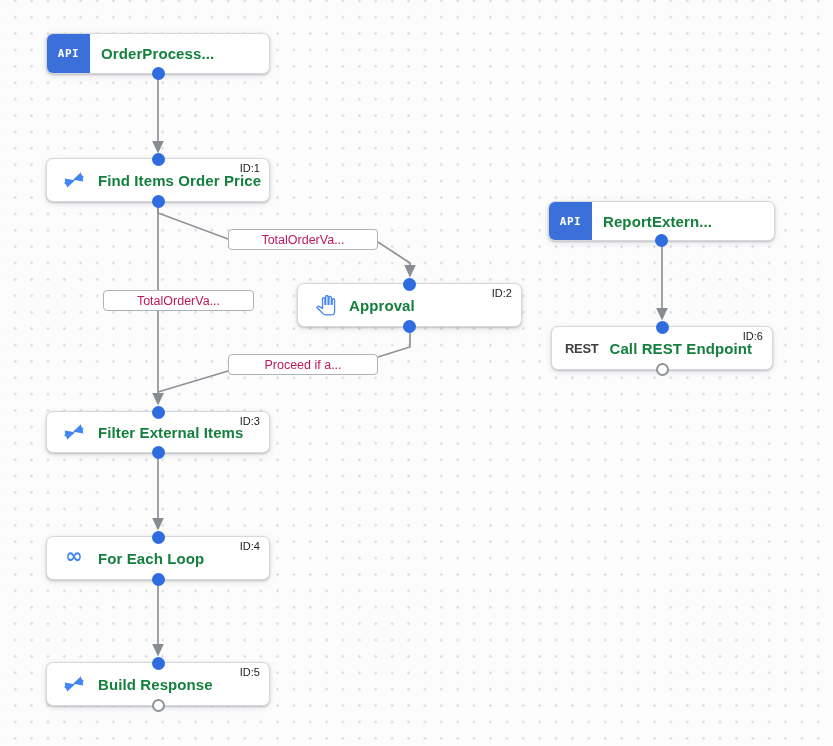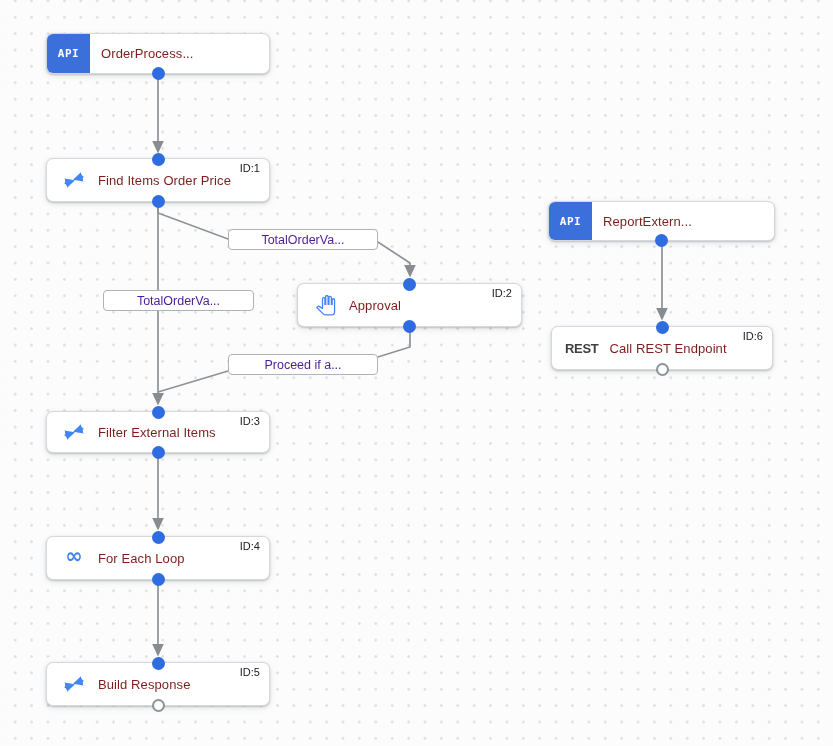--- a/index.html
+++ b/index.html
@@ -12,42 +12,42 @@
   }
   .edge-layer{position:absolute;left:0;top:0;z-index:1;}
   .edge{fill:none;stroke:#8d9297;stroke-width:1.7px;}
   .arrowhead{fill:#868c92;stroke:none;}
   .node{
     position:absolute;background:#fff;border:1px solid #d5d8dc;border-radius:7px;
     box-shadow:0 1px 2px rgba(60,64,67,.25),0 2px 6px rgba(60,64,67,.12);
     display:flex;align-items:center;z-index:2;box-sizing:border-box;
   }
   .task{padding-left:16px;gap:13px;}
-  .node-title{font-size:13px;font-weight:400;color:#7f1d1d;letter-spacing:.1px;white-space:nowrap;}
+  .node-title{font-size:15px;font-weight:700;color:#15803d;letter-spacing:.1px;white-space:nowrap;}
   .node-id{position:absolute;top:3px;right:9px;font-size:11px;color:#202124;font-weight:400;}
   .badge{
     width:43px;align-self:stretch;background:#3b6fd9;border-radius:6px 0 0 6px;
     display:flex;align-items:center;justify-content:center;color:#ffffff;
     font-family:"DejaVu Sans Mono",monospace;font-weight:700;font-size:11px;letter-spacing:.5px;
   }
   .trigger .node-title{margin-left:11px;}
   .icon-box{width:22px;height:22px;display:flex;align-items:center;justify-content:center;flex:none;}
   .loop-glyph{font-family:"DejaVu Sans",sans-serif;font-weight:700;font-size:21px;color:#4285f4;line-height:1;margin-top:-3px;}
   .rest-glyph{font-weight:700;font-size:13px;color:#404040;letter-spacing:-.3px;flex:none;}
   .port{
     position:absolute;width:13px;height:13px;border-radius:50%;background:#2f6ce0;
     left:calc(50% - 6.5px);z-index:3;box-sizing:border-box;
   }
   .port.top{top:-6.5px}
   .port.bottom{bottom:-6.5px}
   .port.hollow{background:#fff;border:2px solid #8d9297;}
   .edge-label{
     position:absolute;height:21px;background:#fff;border:1px solid #aeb3b8;border-radius:4px;
     display:flex;align-items:center;justify-content:center;
-    font-size:12.5px;color:#4c1d95;z-index:2;box-sizing:border-box;white-space:nowrap;
+    font-size:12.5px;color:#be185d;z-index:2;box-sizing:border-box;white-space:nowrap;
   }
 </style>
 </head>
 <body>
 
 <div class="canvas">
 
   <svg class="edge-layer" width="833" height="746">
 
     <polyline class="edge" points="158,74 158,143"></polyline>

